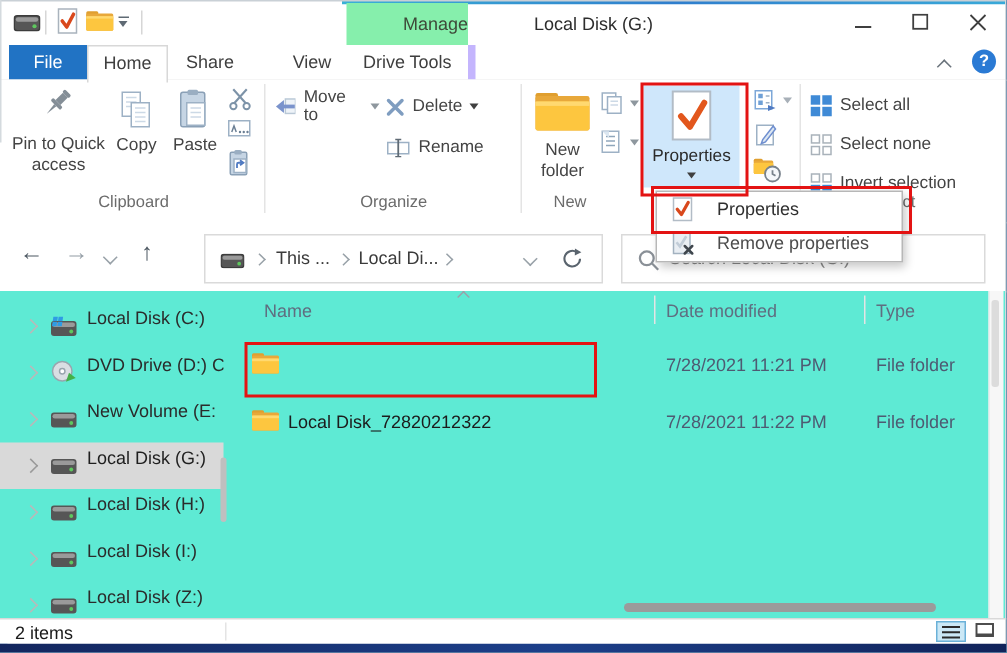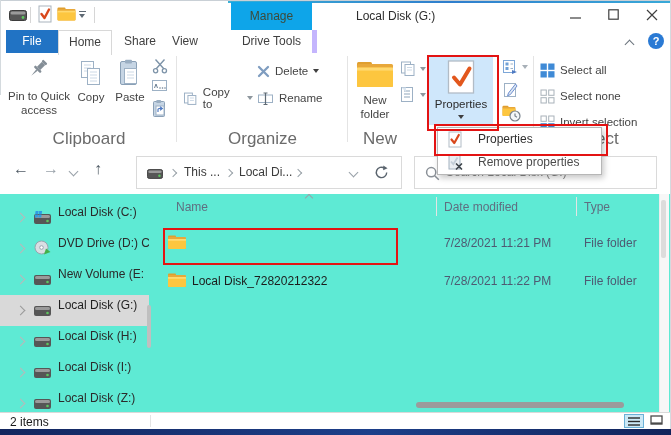--- a/index.html
+++ b/index.html
@@ -1,20 +1,20 @@
 <!DOCTYPE html>
 <html><head>
 <meta charset="utf-8">
 <style>
   html,body{margin:0;padding:0;background:#16246a;}
   .win{position:relative;width:671px;height:435px;background:#fff;overflow:hidden;
        font-family:"Liberation Sans","DejaVu Sans",sans-serif;font-size:12px;color:#3b3b3b;}
   .abs{position:absolute;}
   .lbl{font-size:11.5px;color:#444;}
-  .grplbl{font-size:17px;color:#6b6b6b;text-align:center;}
+  .grplbl{font-size:11px;color:#6b6b6b;text-align:center;}
   .caret{display:inline-block;width:0;height:0;border-left:3.5px solid transparent;
          border-right:3.5px solid transparent;border-top:4px solid #5f6a74;}
   .chev{display:inline-block;width:6px;height:6px;border-right:1.4px solid #98a1a8;border-bottom:1.4px solid #98a1a8;}
   .chev.r{transform:rotate(-45deg);}
   .chev.d{transform:rotate(45deg);}
   .chev.u{transform:rotate(-135deg);}
   .vsep{width:1px;background:#e4e4e4;}
   .redbox{border:2px solid #e31313;z-index:60;pointer-events:none;}
   .menu{background:#fff;border:1px solid #b7b7b7;box-shadow:2px 3px 6px rgba(0,0,0,.22);z-index:50;}
   .mi{position:absolute;left:0;width:100%;height:23px;}
@@ -56,21 +56,21 @@
           <rect x="0.5" y="3.8" width="18" height="9.7" rx="1" fill="#fdc63f"></rect>
           <rect x="0.5" y="3.8" width="18" height="1.6" fill="#ffd970"></rect>
         </svg>
     </span>
     <span class="abs" style="left:79px;top:8px;">
       <span class="abs" style="left:0;top:0;width:7px;height:1px;background:#5f6a74;"></span>
       <span class="caret abs" style="left:0;top:3px;"></span>
     </span>
     <div class="abs" style="left:94px;top:4px;width:1px;height:16px;background:#d6d6d6;"></div>
 
-    <div class="abs" style="left:231px;top:-1px;width:81px;height:28px;background:#0ea5e9;text-align:center;line-height:28px;color:#3e4a39;"><span>Manage</span></div>
+    <div class="abs" style="left:231px;top:-1px;width:81px;height:28px;background:#86efac;text-align:right;line-height:28px;color:#3e4a39;"><span>Manage</span></div>
 
     <div class="abs" style="left:356px;top:6px;color:#2d2d2d;">Local Disk (G:)</div>
 
     <div class="abs" style="left:556px;top:-3px;width:38px;height:30px;text-align:center;">
       <svg width="11" height="11" viewBox="0 0 11 11" style="margin-top:10px;">
           <line x1="0" y1="8" x2="11" y2="8" stroke="#3f3f3f" stroke-width="1.2"></line>
         </svg>
     </div>
     <div class="abs" style="left:594px;top:-3px;width:38px;height:30px;text-align:center;">
       <svg width="11" height="11" viewBox="0 0 11 11" style="margin-top:9px;">
@@ -81,21 +81,21 @@
       <svg width="12" height="12" viewBox="0 0 12 12" style="margin-top:9px;">
           <path d="M1 1 L11 11 M11 1 L1 11" stroke="#3f3f3f" stroke-width="1.2"></path>
         </svg>
     </div>
   </div>
 
   <div class="abs" style="left:0;top:30px;width:671px;height:23px;background:#fff;border-bottom:1px solid #d8d8d8;"></div>
   <div class="tab" style="left:6px;width:52px;background:#2173c4;color:#fff;"><span>File</span></div>
   <div class="tab" style="left:58px;width:52px;height:24px;background:#fff;border:1px solid #d8d8d8;border-bottom:none;z-index:2;"><span>Home</span></div>
   <div class="tab" style="left:114px;width:52px;"><span>Share</span></div>
-  <div class="tab" style="left:159px;width:52px;"><span>View</span></div>
+  <div class="tab" style="left:182px;width:52px;"><span>View</span></div>
   <div class="tab" style="left:231px;width:81px;border-right:5px solid #c4b5fd;"><span>Drive Tools</span></div>
   <span class="chev u abs" style="left:626px;top:41px;border-color:#6a737c;"></span>
   <div class="abs" style="left:648px;top:33px;width:16px;height:16px;border-radius:50%;background:#2a7ad4;color:#fff;text-align:center;line-height:16px;font-size:11px;font-weight:bold;">
     <span>?</span>
   </div>
 
   <div class="abs" style="left:0;top:53px;width:671px;height:95px;background:#fff;border-bottom:1px solid #d8d8d8;"></div>
 
   <div class="bigbtn" style="left:8px;top:57px;width:62px;height:66px;">
     <span class="abs" style="left:19px;top:1px;">
@@ -165,30 +165,27 @@
     <svg width="15" height="19" viewBox="0 0 15 19">
         <rect x="1.5" y="2.5" width="11" height="15" rx="1" fill="#c6d5e4" stroke="#8aa0b6"></rect>
         <rect x="4.2" y="1" width="5" height="3" rx="1" fill="#9aaec2"></rect>
         <rect x="4" y="7" width="8" height="9" fill="#fff" stroke="#9db1c5"></rect>
         <path d="M6 13 L6 10.5 Q6 9.5 7 9.5 L9.5 9.5 M8 7.8 L10.3 9.5 L8 11.2" fill="none" stroke="#4f7ac2" stroke-width="1.2"></path>
       </svg>
   </div>
   <div class="abs grplbl" style="left:8px;top:129px;width:162px;">Clipboard</div>
   <div class="vsep abs" style="left:176px;top:56px;height:86px;"></div>
 
-  <div class="rowbtn" style="left:183px;top:87px;width:70px;">
-    <svg width="15" height="13" viewBox="0 0 15 13">
-        <rect x="1.5" y="1" width="8" height="10" fill="#fff" stroke="#9db1c5"></rect>
-        <rect x="5" y="3.5" width="8" height="9" fill="#fff" stroke="#9db1c5"></rect>
-        <g stroke="#ccd9e6">
-          <line x1="7" y1="6" x2="11" y2="6"></line>
-          <line x1="7" y1="8.5" x2="11" y2="8.5"></line>
-        </g>
-      </svg>
-    <span class="lbl">Copy to</span>
+  <div class="rowbtn" style="left:183px;top:60px;width:70px;">
+    <svg width="15" height="12" viewBox="0 0 15 12">
+        <rect x="7.5" y="0.8" width="7" height="10" fill="#eef3f8" stroke="#b9c8d6"></rect>
+        <path d="M6.5 1.5 L1 6 L6.5 10.5 z" fill="#7a93cc"></path>
+        <rect x="6" y="4.7" width="8" height="2.6" fill="#7a93cc"></rect>
+      </svg>
+    <span class="lbl">Move to</span>
     <span class="caret" style="border-top-color:#8e979e;"></span>
   </div>
   <div class="rowbtn" style="left:257px;top:60px;width:72px;">
     <svg width="13" height="13" viewBox="0 0 13 13">
         <path d="M2 2 L11 11 M11 2 L2 11" stroke="#7f9dc0" stroke-width="2.3" stroke-linecap="round"></path>
       </svg>
     <span class="lbl">Delete</span>
     <span class="caret" style="border-top-color:#3f3f3f;"></span>
   </div>
   <div class="rowbtn" style="left:257px;top:87px;width:72px;">

